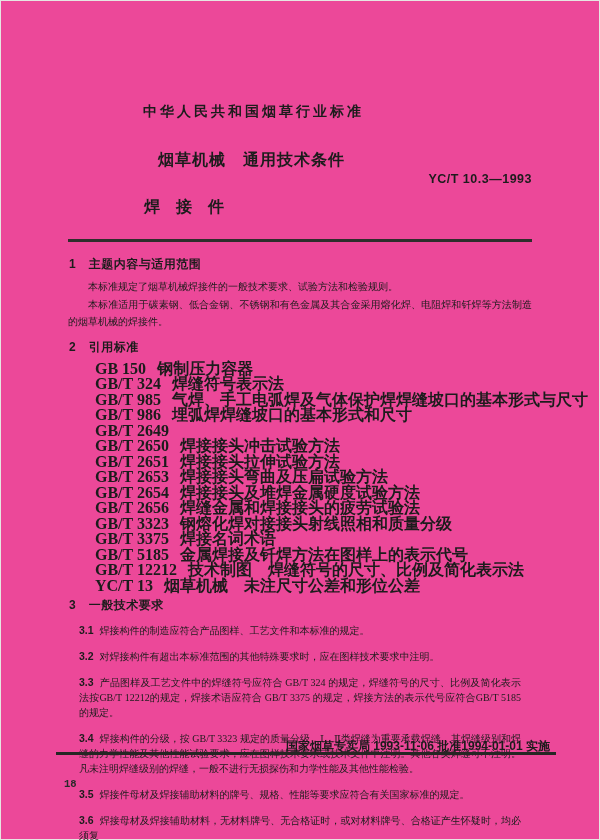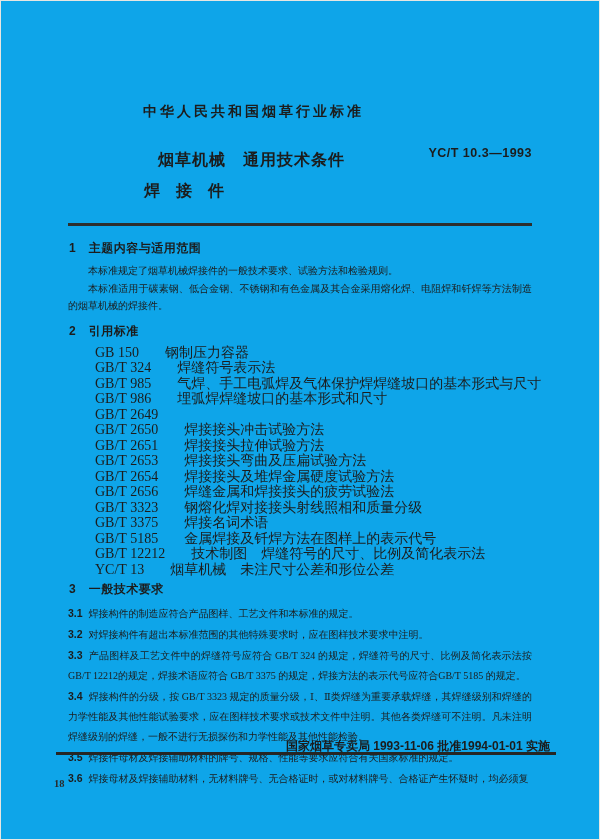--- a/index.html
+++ b/index.html
@@ -1,32 +1,32 @@
 <!DOCTYPE html>
 <html lang="zh"><head>
 <meta charset="utf-8">
 <style>
   html,body { margin:0; padding:0; background:#ffffff; }
   .page {
     position:relative;
     width:600px; height:840px;
-    background:#0ea5e9;
+    background:#ec4899;
     box-shadow: inset 0 0 0 1px #e6e6e2;
     font-family:"Liberation Serif","DejaVu Serif",serif;
     color:#1c1c1c;
     overflow:hidden;
     -webkit-font-smoothing:antialiased;
   }
   .hdr { padding:0 68px; }
   .std-class {
     margin:0; padding-top:103px; margin-left:75px;
     font-family:"Liberation Sans","DejaVu Sans",sans-serif;
     font-weight:bold; font-size:14px; letter-spacing:3px;
   }
-  .title-row { display:flex; align-items:flex-start; margin-top:24px; }
+  .title-row { display:flex; align-items:flex-start; margin-top:24px;flex-direction:column; }
   .doc-title {
     margin-left:90px; margin-top:4px;
     font-family:"Liberation Sans","DejaVu Sans",sans-serif;
     font-weight:bold; font-size:16px; letter-spacing:1px; line-height:22px;
   }
   .std-number {
     margin-left:auto; 
     font-family:"Liberation Sans","DejaVu Sans",sans-serif;
     font-weight:bold; font-size:12.5px; letter-spacing:0.5px; line-height:16px;
   }
@@ -48,45 +48,45 @@
   .sec-heading.s2 { margin-top:9px; }
   .sec-heading.s3 { margin-top:5px; }
   .para {
     margin:7px 0 0 0;
     font-size:10px; line-height:17.5px;
     text-align:justify; text-indent:2em;
   }
   .para.follow { margin-top:0; }
   .ref-list { margin:7px 0 0 27px; }
   .ref-row {
-    display:flex; column-gap:26px;
-    font-size:14px; line-height:15.5px; white-space:nowrap;
+    display:flex; column-gap:11px;
+    font-size:16px; line-height:15.5px; white-space:nowrap;font-weight:bold;
   }
   .clauses { margin-top:7px; }
   .clause {
-    margin:0; font-size:10px; line-height:20px;
+    margin:11px; font-size:10px; line-height:15px;
     text-align:justify;
   }
   .clause-num {
     font-family:"Liberation Sans","DejaVu Sans",sans-serif;
     font-weight:bold; margin-right:6px; font-size:10.5px;
   }
   .footer-rule {
     position:absolute; left:56px; right:44px; top:752px;
     border:none; border-top:3px solid #262624; margin:0;
   }
   .footer-row {
     position:absolute; left:68px; right:50px; top:738px;
     display:flex; justify-content:flex-end;
     font-family:"Liberation Sans","DejaVu Sans",sans-serif;
     font-weight:bold; font-size:12px;
   }
   .page-num {
-    position:absolute; left:54px; top:778px;
-    font-family:Liberation Serif, serif;
+    position:absolute; left:64px; top:778px;
+    font-family:Liberation Mono, monospace;
     font-size:10.5px; font-weight:bold; color:#2a2a2a;
   }
 </style>
 </head>
 <body>
 
 <div class="page">
 
   <div class="hdr">
     <p class="std-class">中华人民共和国烟草行业标准</p>

